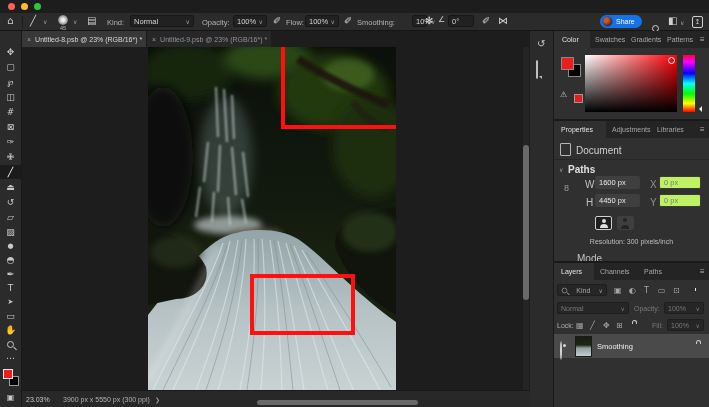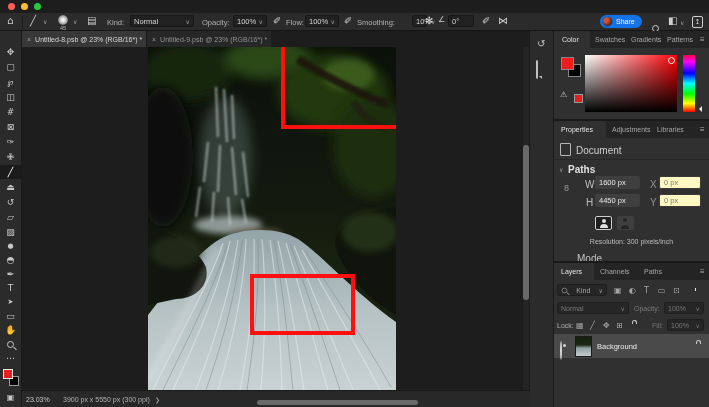--- a/index.html
+++ b/index.html
@@ -75,21 +75,21 @@
   #satsquare{left:31px;top:24px;width:92px;height:57px;
      background:linear-gradient(to bottom,rgba(0,0,0,0),#000),linear-gradient(to right,#fff,#ff0005);}
   #satmarker{right:2px;top:2px;width:5px;height:5px;border:1px solid #fff;border-radius:50%;}
   #huestrip{left:129px;top:24px;width:12px;height:57px;
      background:linear-gradient(to bottom,#ff0040,#ff00ff 12%,#0000ff 32%,#00ffff 50%,#00ff00 68%,#ffff00 85%,#ff0000);}
   #huemarker{left:142px;top:75px;width:0;height:0;border:3px solid transparent;border-right-color:#e8e8e8;}
   
   .plabel{font-size:10px;color:#c0c0c0;white-space:nowrap;}
   .pfield{height:13px;background:#3f3f3f;border-radius:2px;display:flex;align-items:center;
      padding:0 4px;box-sizing:border-box;font-size:7.5px;color:#e8e8e8;}
-  .pfield.disabled{background:#fef9c3;border:1px solid #3a3a3a;color:#787878;}
+  .pfield.disabled{background:#bef264;border:1px solid #3a3a3a;color:#787878;}
   #docicon{left:6px;top:5px;width:9px;height:11px;border:1px solid #b5b5b5;border-radius:1px;}
   .orientbtn{width:17px;height:14px;border-radius:2px;box-sizing:border-box;position:absolute;}
   .persn{position:absolute;left:0;top:0;width:100%;height:100%;}
   .persn::before{content:"";position:absolute;width:4px;height:4px;border-radius:50%;background:#e0e0e0;left:5.5px;top:2px;}
   .persn::after{content:"";position:absolute;width:8px;height:4px;border-radius:4px 4px 0 0;background:#e0e0e0;left:3.5px;bottom:1px;}
   .persn.dark::before{background:#252525;}
   .persn.dark::after{background:#252525;}
   
   .lfield{height:12px;background:#262626;border:1px solid #1e1e1e;border-radius:2px;display:flex;
      align-items:center;justify-content:space-between;padding:0 3px;box-sizing:border-box;}
@@ -393,21 +393,21 @@
       <span class="abs lficon" style="left:62px;top:58px">⊞</span>
       <span class="abs lockic" style="left:77px;top:61px"></span>
       <span class="abs plabel greyed" style="left:98px;top:59px;font-size:7px">Fill:</span>
       <div class="abs lfield" style="left:113px;top:56px;width:37px">
         <span class="greyed" style="font-size:7px">100%</span>
         <span class="chev greyed">∨</span>
       </div>
       <div class="abs" id="layerrow">
         <span class="abs eye" style="left:6px;top:8px"></span>
         <span class="abs" id="layerthumb"></span>
-        <span class="abs" style="left:43px;top:8px;font-size:7.5px;color:#ececec">Background</span>
+        <span class="abs" style="left:43px;top:8px;font-size:7.5px;color:#ececec">Smoothing</span>
         <span class="abs lockic" style="left:139px;top:10px"></span>
       </div>
       
       
       
       
       
       
       
       

